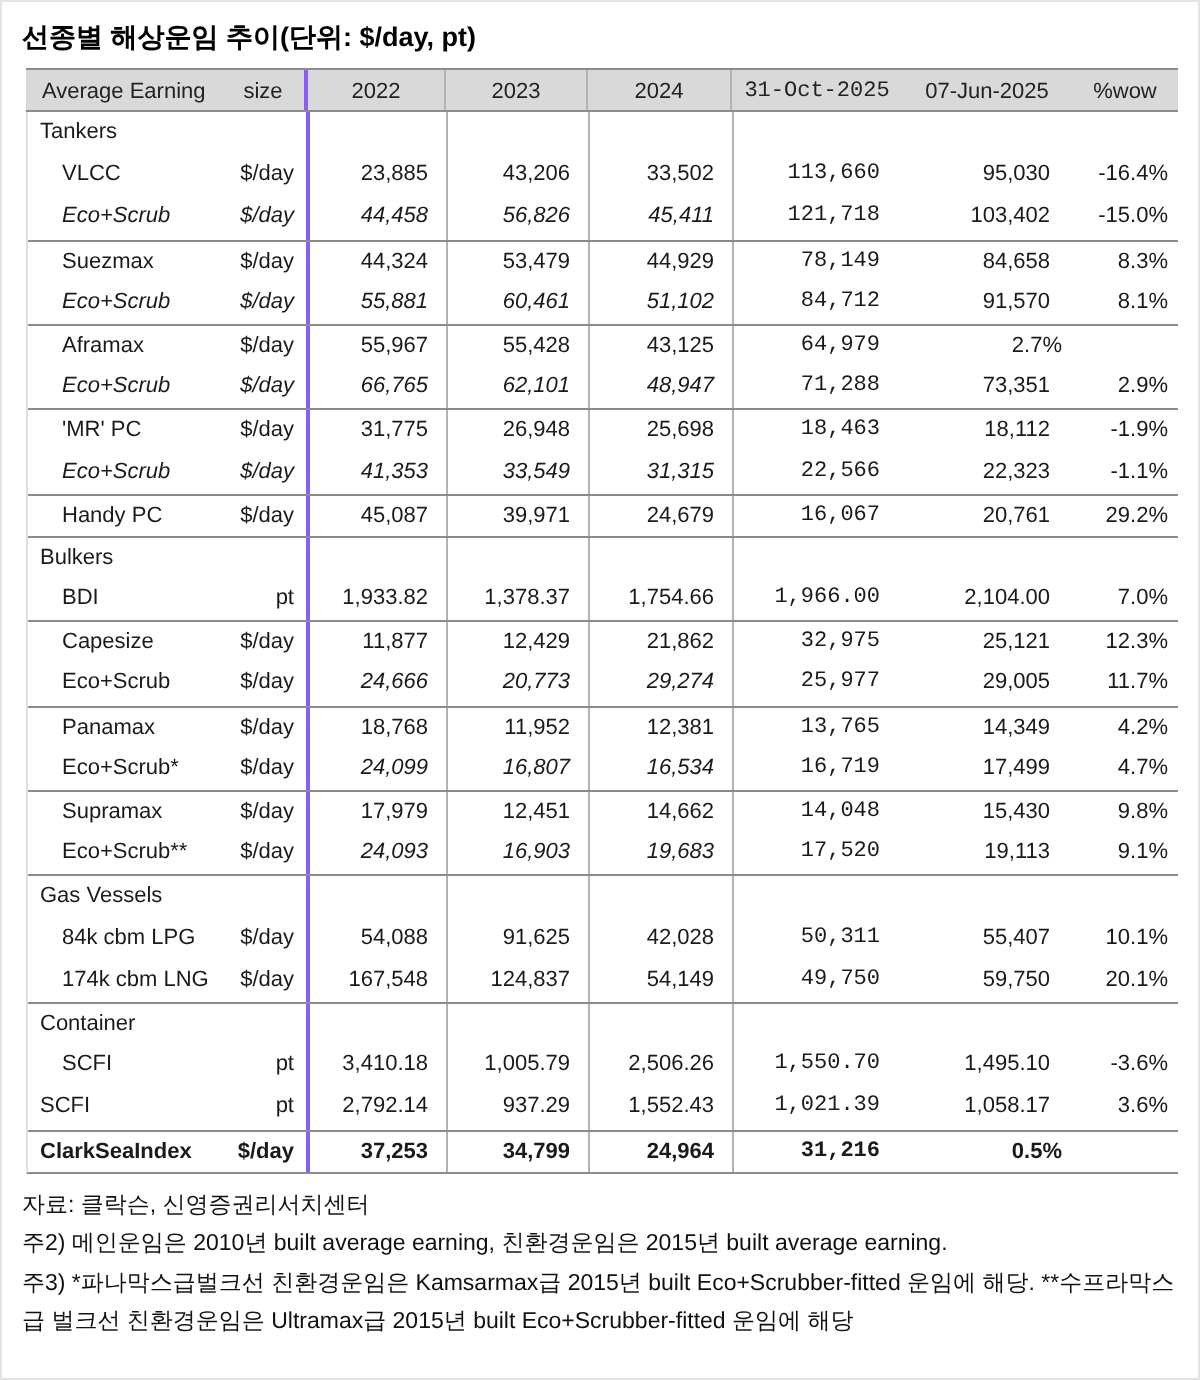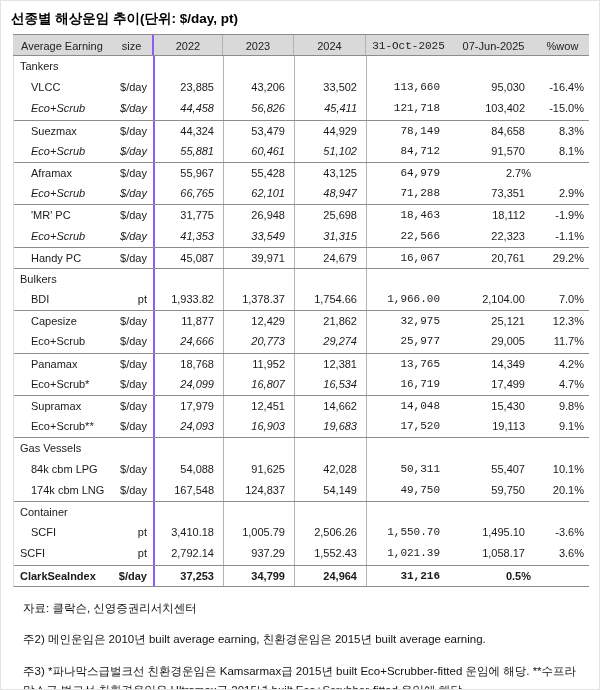--- a/index.html
+++ b/index.html
@@ -60,21 +60,21 @@
   .row.it-label .c-label,.row.it-label .c-size{font-style:italic;}
   .row.it-values .c-val.y{font-style:italic;}
   .row.bold{font-weight:bold;}
   .footer{
     margin:7px 0 0 10px;
     width:578px;
     font-size:11.5px;
     line-height:19.5px;
     color:#111;
   }
-  .footer div{margin:12px;}
+  .footer div{margin:0;}
 </style>
 </head>
 <body>
 
 <div class="title">선종별 해상운임 추이(단위: $/day, pt)</div>
 
 <div class="table">
   <div class="row header-row">
     <div class="cell c-label">Average Earning</div>
     <div class="cell c-size">size</div>

